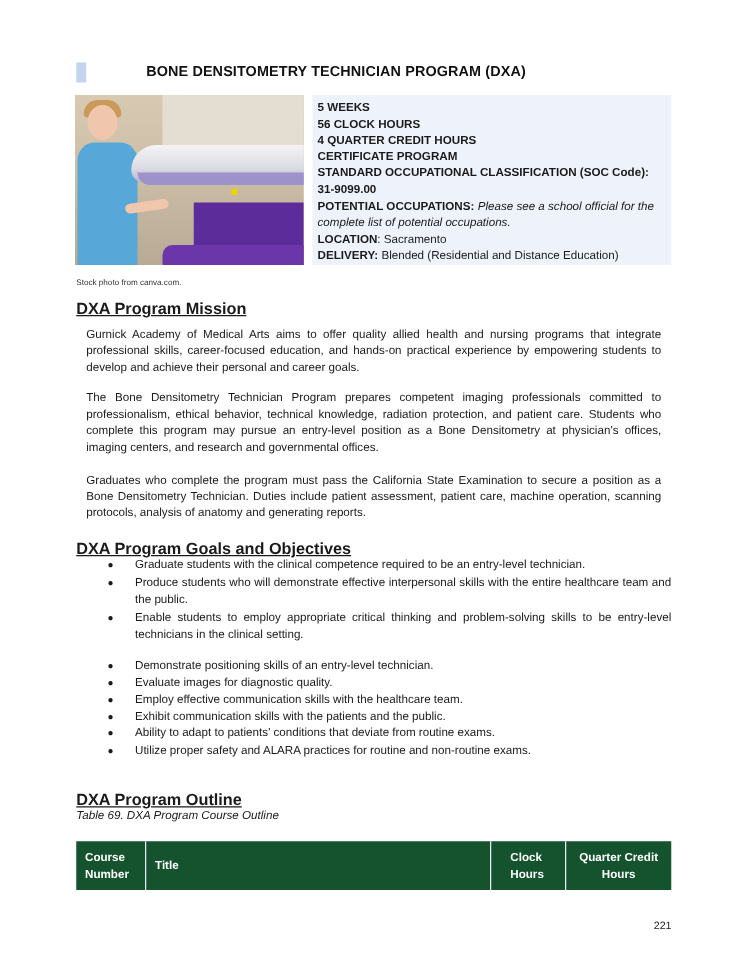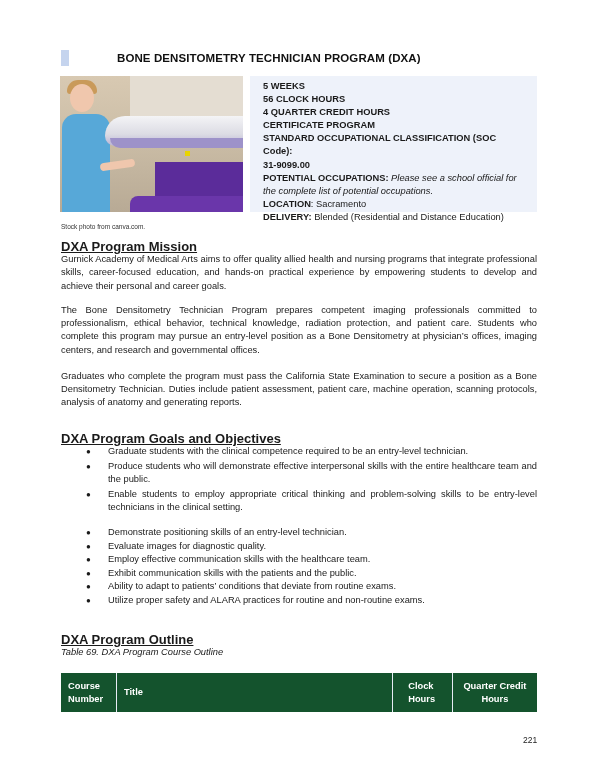--- a/index.html
+++ b/index.html
@@ -25,28 +25,28 @@
   .photo .patient2 { position: absolute; left: 70px; top: 120px; width: 113px; height: 16px; background: #6a36aa; border-radius: 8px 0 0 0; }
   .photo .nurse { position: absolute; left: 2px; top: 38px; width: 48px; height: 98px; background: #57a8d8; border-radius: 14px 14px 0 0; }
   .photo .head { position: absolute; left: 10px; top: 8px; width: 24px; height: 28px; background: #f0c7ad; border-radius: 50%; }
   .photo .hair { position: absolute; left: 7px; top: 4px; width: 30px; height: 14px; background: #c99a5a; border-radius: 15px 15px 4px 4px; }
   .photo .arm { position: absolute; left: 40px; top: 85px; width: 35px; height: 8px; background: #f0c7ad; border-radius: 4px; transform: rotate(-8deg); }
 
   .caption { position: absolute; left: 61px; top: 223px; font-size: 6.5px; color: #333; }
 
   .info-box {
     position: absolute; left: 250px; top: 76px; width: 287px; height: 136px; background: #eef2fa;
-    box-sizing: border-box; padding: 4px 13px; font-size: 9.3px; line-height: 13.1px;
+    box-sizing: border-box; padding: 4px 4px; font-size: 9.3px; line-height: 13.1px;
   }
   .info-box .b { font-weight: bold; }
   .info-box .i { font-style: italic; }
 
   .section { position: absolute; left: 61px; width: 476px; font-size: 9.3px; line-height: 13.2px; }
   .section h3 { margin: 0; font-size: 13px; font-weight: bold; line-height: 13.2px; text-decoration: underline; }
-  .section p { margin: 0; text-align: justify; }
+  .section p { margin: 8px; text-align: justify; }
   .section ul { margin: 0; padding: 0; list-style: none; }
   .section li { position: relative; padding-left: 47px; text-align: justify; }
   .section li::before { content: "\25CF"; position: absolute; left: 25px; top: 0; font-size: 8px; }
   .goals li { margin-bottom: 1.5px; }
   .outcomes li { line-height: 13.6px; }
 
   .table-caption { font-style: italic; }
   .course-table {
     position: absolute; left: 61px; top: 673px; width: 476px; height: 39px; background: #14532d;
     display: flex; color: #ffffff; font-size: 9.3px; font-weight: bold;

